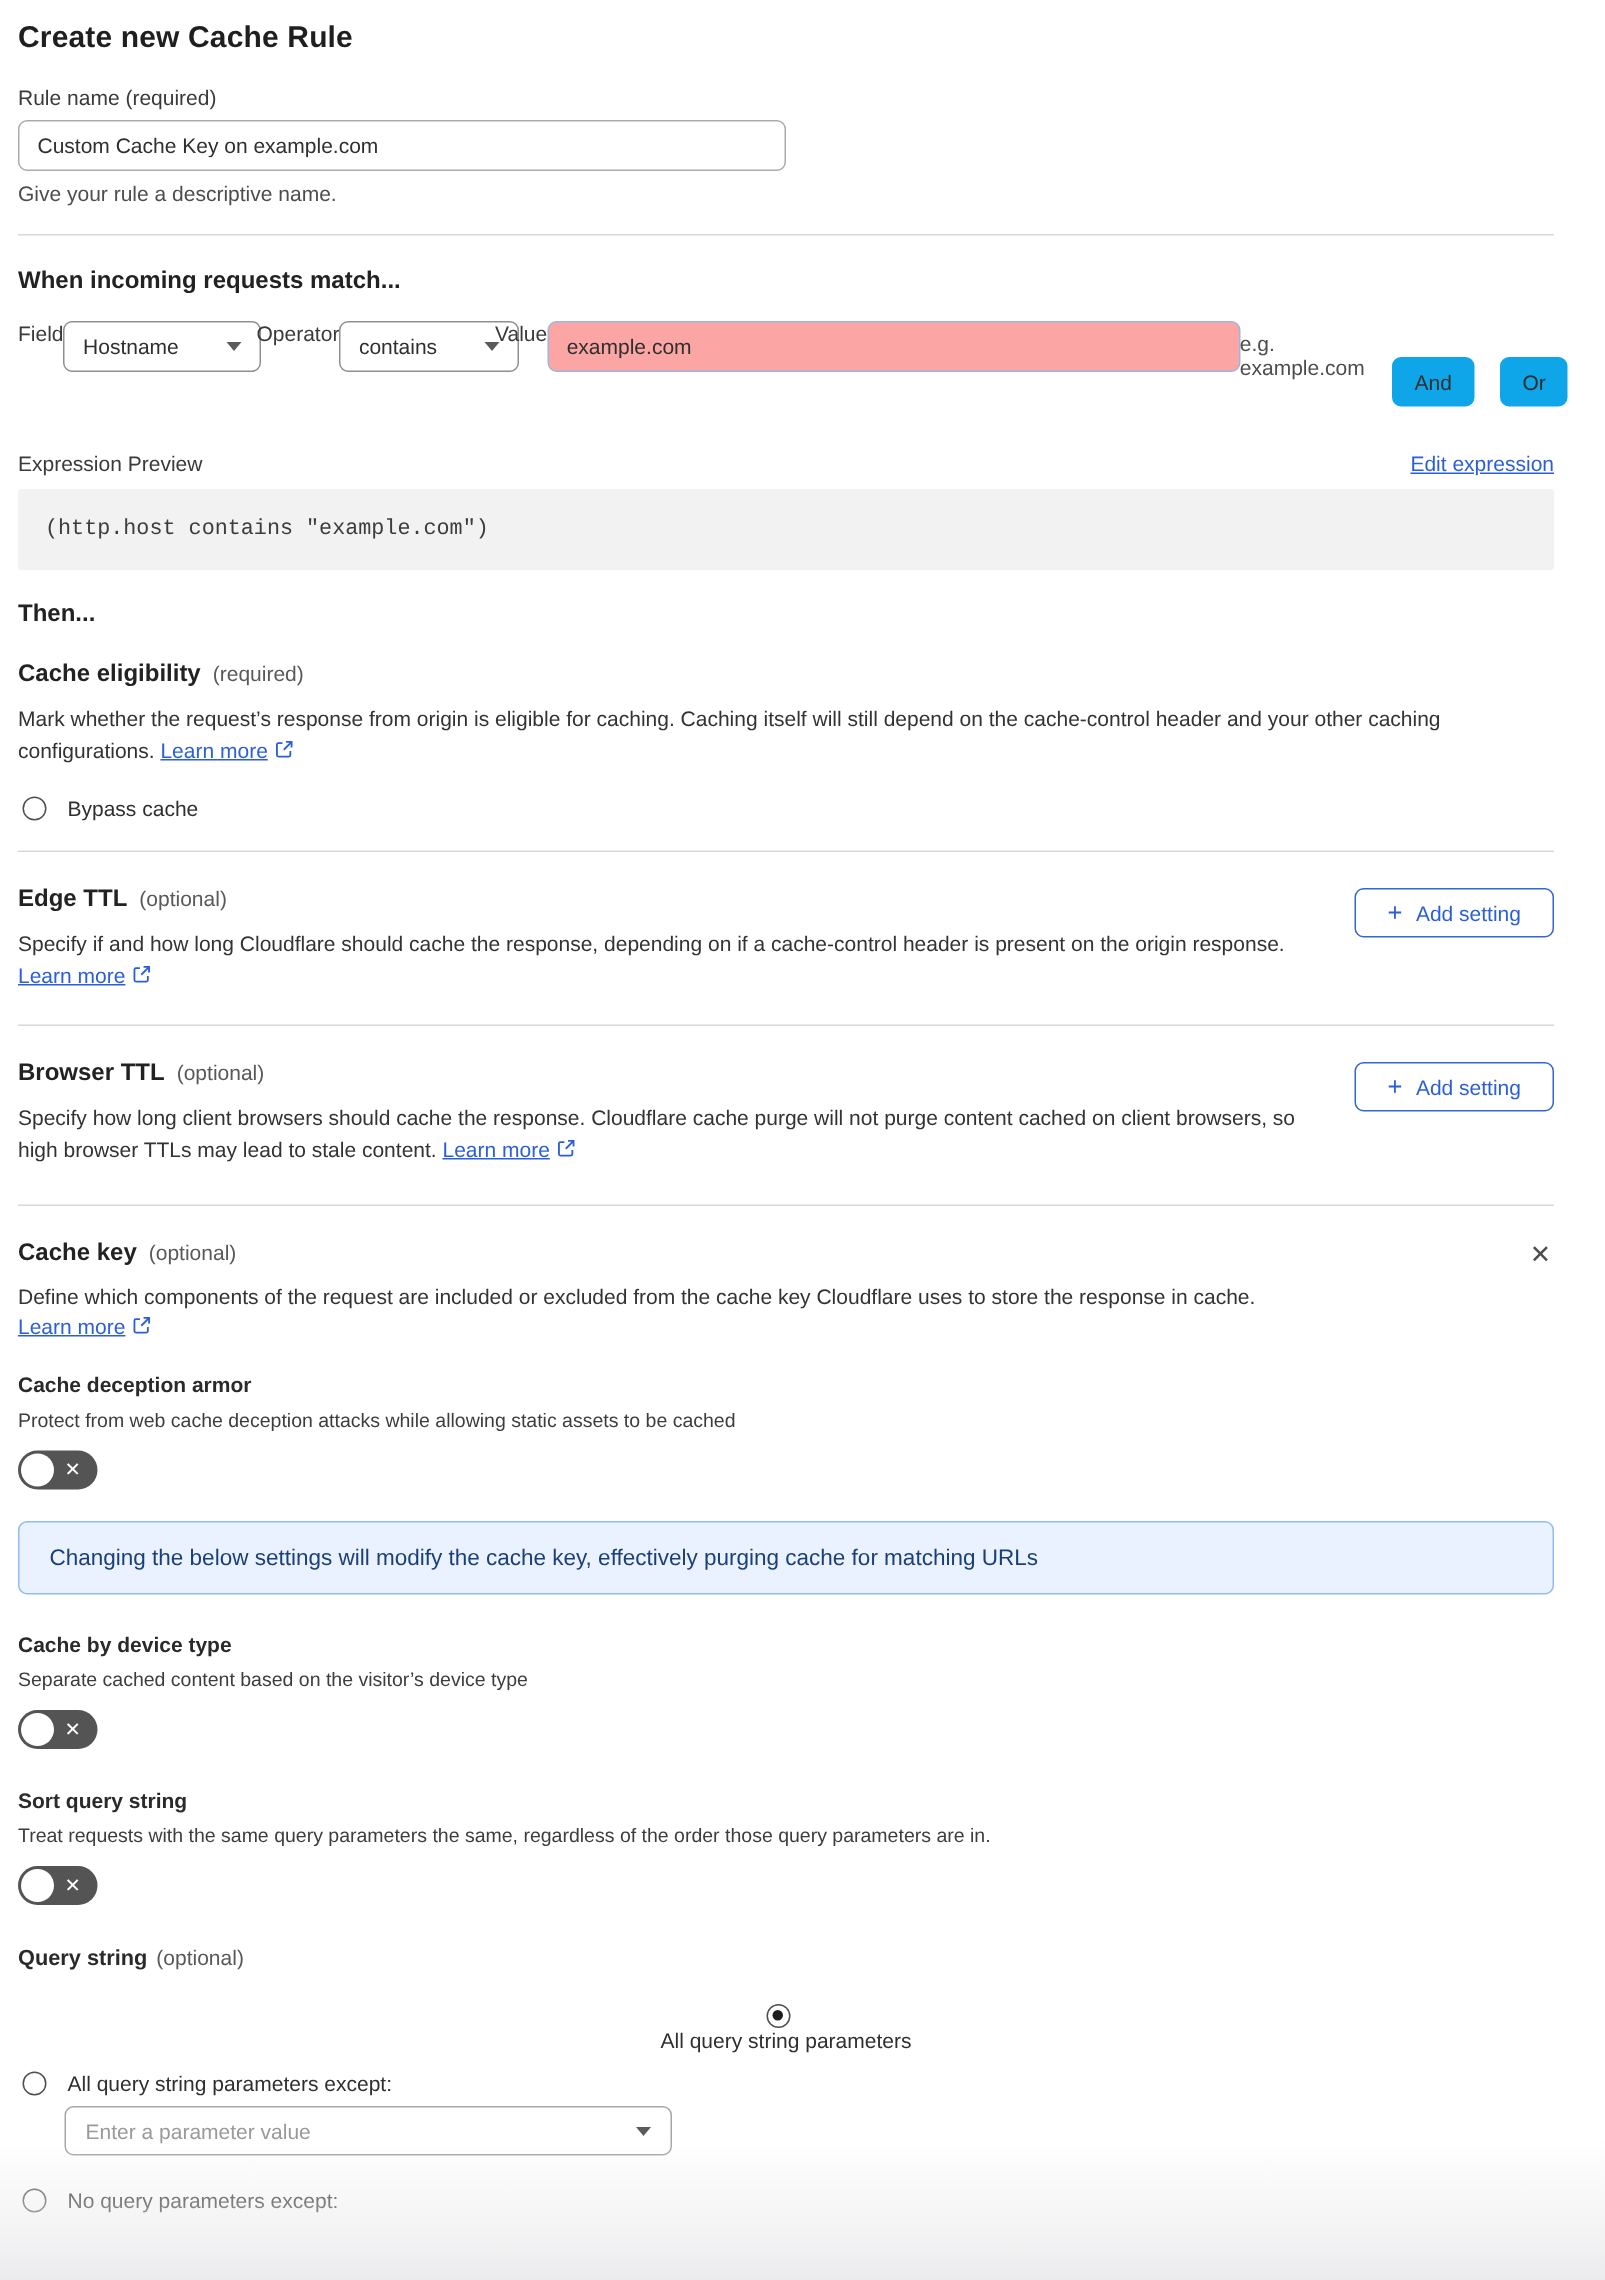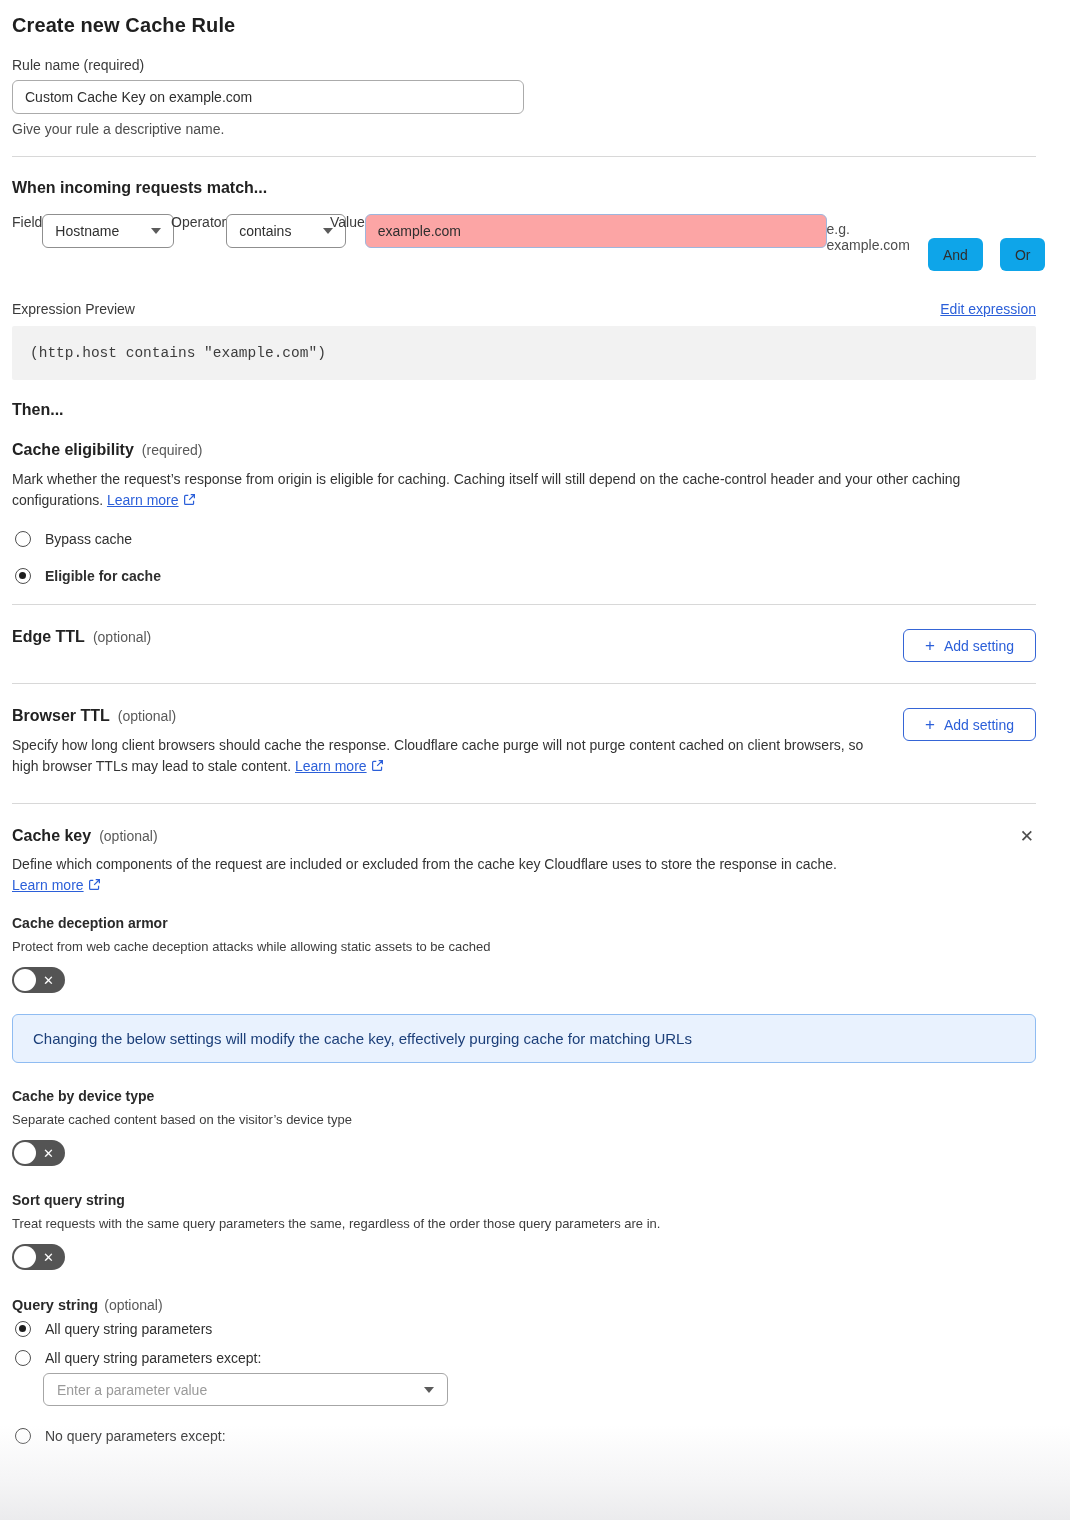--- a/index.html
+++ b/index.html
@@ -152,32 +152,35 @@
     <span>Mark whether the request’s response from origin is eligible for caching. Caching itself will still depend on the cache-control header and your other caching configurations.</span>
     <a class="link">Learn more</a><span class="ext-icon"><svg width="13" height="13" viewBox="0 0 16 16">
           <path d="M6.5 3H3.2C2.5 3 2 3.5 2 4.2v8.6C2 13.5 2.5 14 3.2 14h8.6c.7 0 1.2-.5 1.2-1.2V9.5" fill="none" stroke="currentColor" stroke-width="1.5"></path>
           <path d="M9.5 2H14v4.5M13.6 2.4 7.6 8.4" fill="none" stroke="currentColor" stroke-width="1.5"></path>
         </svg></span>
   </div>
   <div class="radio-row">
     <span class="radio"></span>
     <span class="radio-label">Bypass cache</span>
   </div>
-  <div class="radio-row" style="margin-top:21px;">
-    <span class="radio selected"></span>
-    <span class="radio-label strong">Eligible for cache</span>
-  </div>
 
   <hr class="divider" style="margin-top:20px;">
 
   <div class="ttl-row" style="margin-top:23px;">
     <div class="ttl-text">
       <div class="sec-title-row">
         <span class="sec-title">Edge TTL</span>
         <span class="sec-opt">(optional)</span>
+      </div>
+      <div class="paragraph">
+        <span>Specify if and how long Cloudflare should cache the response, depending on if a cache-control header is present on the origin response.</span>
+        <a class="link">Learn more</a><span class="ext-icon"><svg width="13" height="13" viewBox="0 0 16 16">
+              <path d="M6.5 3H3.2C2.5 3 2 3.5 2 4.2v8.6C2 13.5 2.5 14 3.2 14h8.6c.7 0 1.2-.5 1.2-1.2V9.5" fill="none" stroke="currentColor" stroke-width="1.5"></path>
+              <path d="M9.5 2H14v4.5M13.6 2.4 7.6 8.4" fill="none" stroke="currentColor" stroke-width="1.5"></path>
+            </svg></span>
       </div>
     </div>
     <button class="add-setting-btn">
       <span class="plus-glyph">+</span>
       <span>Add setting</span>
     </button>
   </div>
 
   <hr class="divider" style="margin-top:21px;">
 
@@ -239,21 +242,21 @@
   <div class="toggle">
     <span class="knob"></span>
     <span class="off-x">✕</span>
   </div>
 
   <div class="sec-title-row" style="margin-top:27px;">
     <span class="sub-title" style="font-size:14.5px;">Query string</span>
     <span class="sec-opt" style="margin-left:6px;">(optional)</span>
   </div>
 
-  <div class="radio-row" style="margin-top:8px;">
+  <div class="radio-row" style="margin-top:22px;flex-direction:column;">
     <span class="radio selected"></span>
     <span class="radio-label">All query string parameters</span>
   </div>
 
   <div class="radio-row" style="margin-top:13px;">
     <span class="radio"></span>
     <span class="radio-label">All query string parameters except:</span>
   </div>
   <div class="param-select">
     <span class="ph">Enter a parameter value</span>

